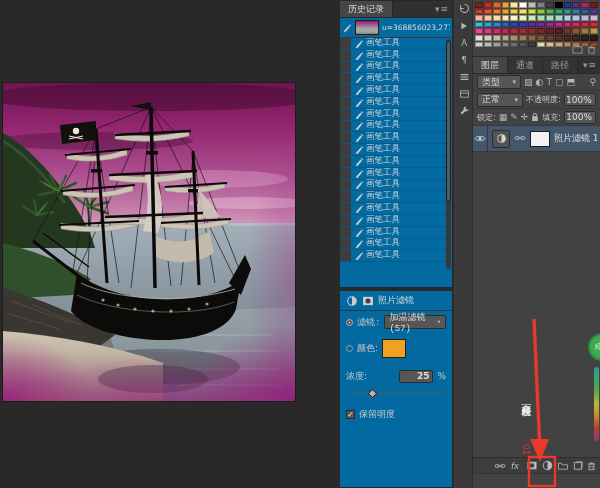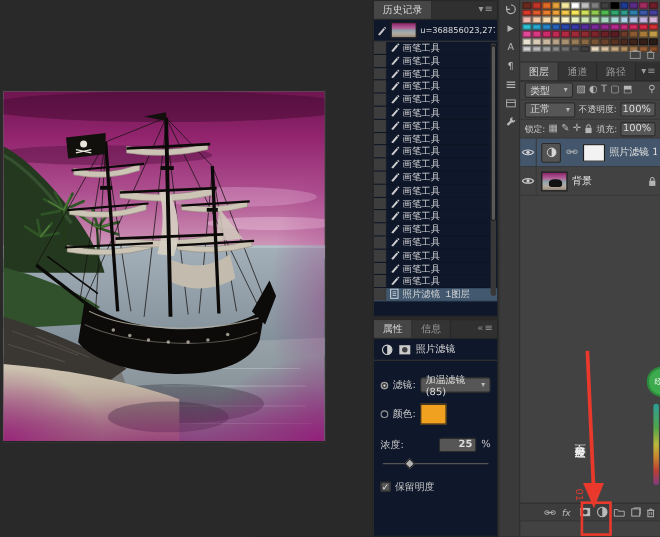--- a/index.html
+++ b/index.html
@@ -1,21 +1,21 @@
 <!DOCTYPE html>
 <html><head>
 <meta charset="utf-8">
 <style>
   * { margin:0; padding:0; box-sizing:border-box; }
   html,body { width:600px; height:488px; overflow:hidden; background:#292929;
     font-family:"DejaVu Sans","Liberation Sans",sans-serif; }
   #app { position:relative; width:600px; height:488px; background:#292929; }
 
   
-  .panel { position:absolute; background:#0f172a; border:1px solid #282828; }
+  .panel { position:absolute; background:#0369a1; border:1px solid #282828; }
   .tabbar { height:17px; background:#303030; display:flex; align-items:stretch;
     border-bottom:1px solid #282828; position:relative; }
   .tab { padding:2px 8px 0 8px; font-size:9px; color:#9f9f9f; background:#343434;
     border-right:1px solid #282828; white-space:nowrap; }
   .tab.active { background:#464646; color:#dcdcdc; }
   .tab-menu { position:absolute; right:3px; top:3px; color:#9a9a9a; font-size:9px;
     letter-spacing:1px; }
   .lbl { font-size:9px; color:#c9c9c9; white-space:nowrap; }
   .dd { background:#565656; border:1px solid #2c2c2c; border-radius:2px; color:#ddd;
     font-size:9px; display:flex; align-items:center; justify-content:space-between;
@@ -39,21 +39,21 @@
     radial-gradient(ellipse 70px 170px at 101% 60%, rgba(150,20,120,.35), transparent 75%),
     linear-gradient(0deg, rgba(140,18,110,.3), transparent 16%); }
 
   
   #history-panel { left:339px; top:0; width:114px; height:288px; }
   #snapshot-row { height:20px; display:flex; align-items:center; gap:3px; padding:2px 2px;
     border-bottom:1px solid #393939; }
   #snapshot-thumb { width:24px; height:15px; border:1px solid #1e1e1e; flex:0 0 auto;
     background:linear-gradient(180deg,#8a2268 0%,#b5679c 38%,#8e99a3 48%,#a0aab0 62%,#b3a897 78%,#8d8379 100%); }
   #snapshot-name { font-size:7.5px; color:#ddd; overflow:hidden; white-space:nowrap; }
-  .hrow { height:11.8px; display:flex; align-items:flex-start; border-bottom:1px solid rgba(0,0,0,.12);font-family:Liberation Mono, monospace; }
+  .hrow { height:11.8px; display:flex; align-items:flex-end; border-bottom:1px solid rgba(0,0,0,.12); }
   .hrow .src { width:11px; align-self:stretch; border-right:1px solid #393939;
     background:#3d3d3d; flex:0 0 auto; }
   .hrow .hicon { width:15px; flex:0 0 auto; display:flex; justify-content:center; }
   .hrow .hlabel { font-size:8.5px; color:#d5d5d5; white-space:nowrap; }
   .hrow.selected { background:#41586f; }
   #history-scroll { position:absolute; right:1px; top:38px; width:5px; height:230px;
     background:#383838; border-radius:3px; }
   #history-scroll .thumb { position:absolute; left:0; top:2px; width:5px; height:160px;
     background:#5a5a5a; border-radius:3px; }
 
@@ -444,62 +444,47 @@
         <div class="hrow">
           <div class="src"></div>
           <div class="hicon">
             <svg width="10" height="10" viewBox="0 0 12 12">
               <path d="M2 10L8 3l1.5 1.5L4 11z" fill="#cfcfcf"></path>
               <path d="M8.5 2.5l1-1 1.5 1.5-1 1z" fill="#cfcfcf"></path>
             </svg>
           </div>
           <span class="hlabel">画笔工具</span>
         </div>
-        <div class="hrow selected">
-          <div class="src"></div>
-          <div class="hicon">
-            <svg width="9" height="10" viewBox="0 0 10 12">
-              <rect x="1" y="1" width="8" height="10" fill="none" stroke="#dfe6ee"></rect>
-              <path d="M3 4h4M3 6h4M3 8h4" stroke="#dfe6ee" stroke-width=".8"></path>
-            </svg>
-          </div>
-          <span class="hlabel">照片滤镜 1图层</span>
-        </div>
       </div>
     <div id="history-scroll">
         <div class="thumb"></div>
       </div>
   </div>
 
   <div class="panel" id="props-panel">
-    <div class="tabbar">
-      <div class="tab active">属性</div>
-      <div class="tab">信息</div>
-      <div class="tab-menu">«≡</div>
-    </div>
     <div class="prow" id="props-header">
       <span class="icon">
         <svg width="12" height="12" viewBox="0 0 14 14">
             <circle cx="7" cy="7" r="5" fill="none" stroke="#ccc" stroke-width="1.2"></circle>
             <path d="M7 2a5 5 0 0 1 0 10z" fill="#ccc"></path>
           </svg>
       </span>
       <span class="icon">
         <svg width="12" height="10" viewBox="0 0 14 12">
             <rect x="1" y="1" width="12" height="10" fill="#ccc"></rect>
             <circle cx="7" cy="6" r="3" fill="#424242"></circle>
           </svg>
       </span>
       <span id="props-title">照片滤镜</span>
     </div>
-    <div class="prow" style="height:22px;margin-top:11px;">
+    <div class="prow" style="height:22px;margin-top:0;font-family:Liberation Mono, monospace;">
       <span class="radio on"></span>
       <span class="lbl">滤镜:</span>
       <div class="dd" style="flex:1">
-        <span>加温滤镜 (85)</span>
+        <span>加温滤镜 (57)</span>
           <span class="car">▾</span>
       </div>
     </div>
     <div class="prow" style="height:26px;margin-top:2px;">
       <span class="radio"></span>
       <span class="lbl">颜色:</span>
       <div id="color-swatch" style="background: rgb(240, 161, 31);"></div>
     </div>
     <div class="prow" style="height:18px;margin-top:6px;">
       <span class="lbl">浓度:</span>
@@ -734,40 +719,20 @@
               </svg>
             </div>
             <span class="link-glyph"><svg width="12" height="8" viewBox="0 0 14 10">
                 <path d="M3 5h8" stroke="#bbb"></path>
                 <rect x="1" y="3" width="5" height="4" rx="2" fill="none" stroke="#bbb"></rect>
                 <rect x="8" y="3" width="5" height="4" rx="2" fill="none" stroke="#bbb"></rect>
               </svg></span>
             <div class="mask-thumb thumb" style="background: rgb(242, 242, 242);"></div>
             <span class="layer-name">照片滤镜 1</span>
           </div>
-          <div class="layer-row">
-            <div class="eye-cell">
-              <span class="icon">
-                <svg width="12" height="9" viewBox="0 0 14 10">
-                  <path d="M1 5C3 1.7 11 1.7 13 5C11 8.3 3 8.3 1 5Z" fill="none" stroke="#cfcfcf" stroke-width="1.1"></path>
-                  <circle cx="7" cy="5" r="1.8" fill="#cfcfcf"></circle>
-                </svg>
-              </span>
-            </div>
-            <div class="img-thumb thumb" style="background: linear-gradient(rgb(138, 34, 104) 0%, rgb(181, 103, 156) 35%, rgb(142, 153, 163) 46%, rgb(160, 170, 176) 62%, rgb(179, 168, 151) 80%, rgb(141, 131, 121) 100%); position: relative;">
-              <div style="position: absolute; left: 6px; top: 6px; width: 12px; height: 7px; background: rgb(17, 17, 17); border-radius: 40% 40% 30% 30%;"></div>
-            </div>
-            <span class="layer-name">背景</span>
-            <span class="icon">
-              <svg width="8" height="10" viewBox="0 0 10 12">
-                <rect x="1.5" y="5" width="7" height="6" fill="#b5b5b5"></rect>
-                <path d="M3 5V3.5a2 2 0 0 1 4 0V5" fill="none" stroke="#b5b5b5" stroke-width="1.2"></path>
-              </svg>
-            </span>
-          </div>
         </div>
       <div id="layers-bottom">
           <span class="icon">
             <svg width="12" height="8" viewBox="0 0 14 10">
               <path d="M3 5h8" stroke="#bbb"></path>
               <rect x="1" y="3" width="5" height="4" rx="2" fill="none" stroke="#bbb"></rect>
               <rect x="8" y="3" width="5" height="4" rx="2" fill="none" stroke="#bbb"></rect>
             </svg>
           </span>
           <span class="icon">

